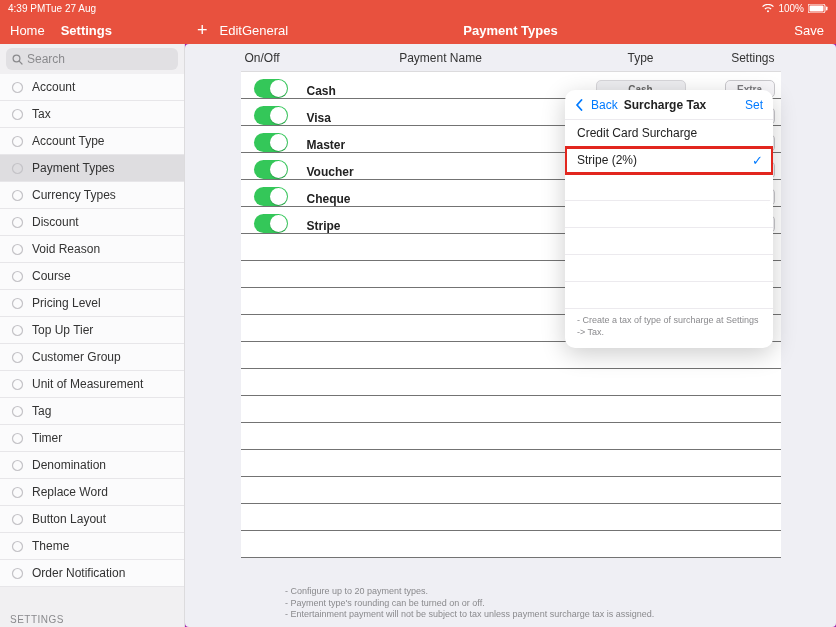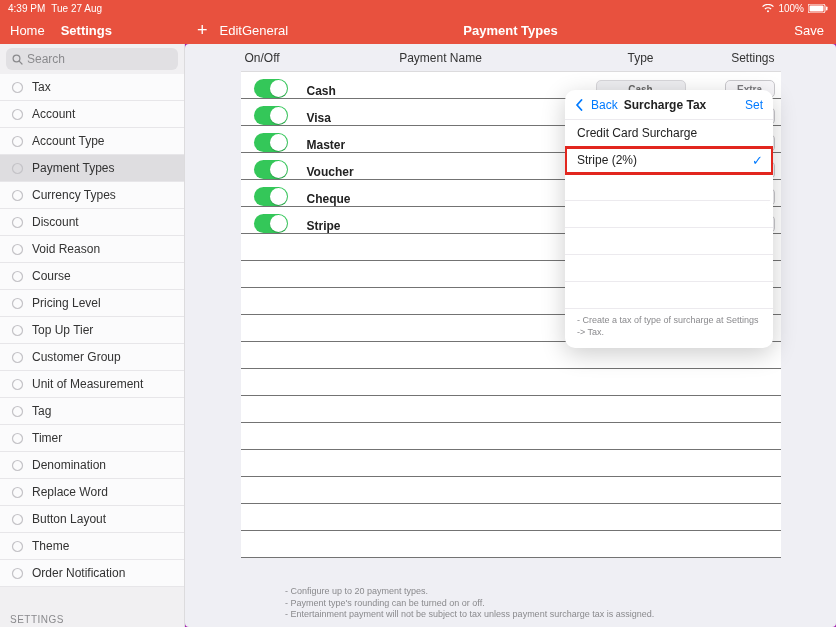--- a/index.html
+++ b/index.html
@@ -1,20 +1,20 @@
 <!DOCTYPE html>
 <html><head>
 <meta charset="utf-8">
 <style>
   * { box-sizing: border-box; margin: 0; padding: 0; font-family: -apple-system, "Helvetica Neue", Arial, sans-serif; }
   html, body { width: 836px; height: 627px; overflow: hidden; background: #f9f9f9; }
   .root { width: 836px; height: 627px; display: flex; flex-direction: column; }
   
   .status-bar { height: 16px; background: #e8513e; color: #fff; display: flex; align-items: center; font-size: 10px; padding: 0 8px; }
-  .status-left { display: flex; gap: 6px; }
+  .status-left { display: flex; gap: 0; }
   .status-right { margin-left: auto; display: flex; align-items: center; gap: 4px; }
   
   .topbars { height: 28px; background: #e8513e; color: #fff; display: flex; }
   .topbar-left { width: 185px; display: flex; align-items: center; gap: 16px; padding: 0 10px; font-size: 13px; }
   .topbar-left .home { font-weight: 400; }
   .topbar-left .settings-lbl { font-weight: 600; }
   .topbar-right { flex: 1; display: flex; align-items: center; padding: 0 12px; font-size: 13px; position: relative; }
   .topbar-right .plus { font-size: 18px; font-weight: 300; margin-right: 12px; }
   .topbar-right .edit { }
   .topbar-right .general { }
@@ -121,29 +121,29 @@
           <span>Search</span>
         </div>
       </div>
       <div class="sidebar-list" id="sidebar-list">
           <div class="sidebar-item">
             <span class="sidebar-icon">
               <svg width="13" height="13" viewBox="0 0 13 13">
                 <circle cx="6.5" cy="6.5" r="5" fill="none" stroke="#c4c3c7" stroke-width="1.2"></circle>
               </svg>
             </span>
+            <span>Account</span>
+          </div>
+          <div class="sidebar-item">
+            <span class="sidebar-icon">
+              <svg width="13" height="13" viewBox="0 0 13 13">
+                <circle cx="6.5" cy="6.5" r="5" fill="none" stroke="#c4c3c7" stroke-width="1.2"></circle>
+              </svg>
+            </span>
             <span>Tax</span>
-          </div>
-          <div class="sidebar-item">
-            <span class="sidebar-icon">
-              <svg width="13" height="13" viewBox="0 0 13 13">
-                <circle cx="6.5" cy="6.5" r="5" fill="none" stroke="#c4c3c7" stroke-width="1.2"></circle>
-              </svg>
-            </span>
-            <span>Account</span>
           </div>
           <div class="sidebar-item">
             <span class="sidebar-icon">
               <svg width="13" height="13" viewBox="0 0 13 13">
                 <circle cx="6.5" cy="6.5" r="5" fill="none" stroke="#c4c3c7" stroke-width="1.2"></circle>
               </svg>
             </span>
             <span>Account Type</span>
           </div>
           <div class="sidebar-item active">

